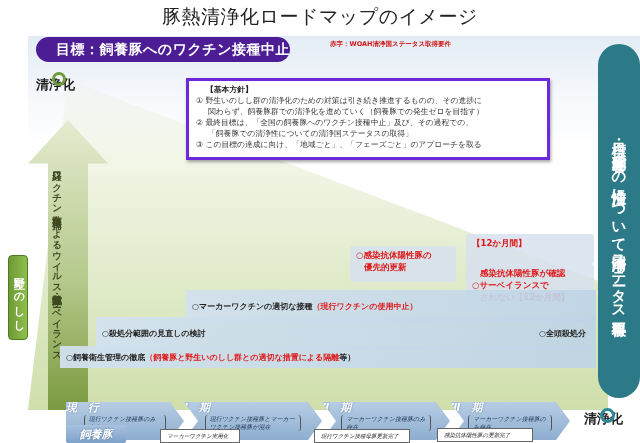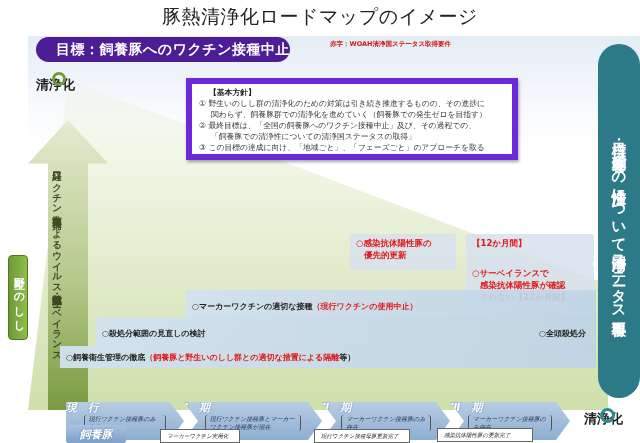--- a/index.html
+++ b/index.html
@@ -35,31 +35,31 @@
               background: linear-gradient(180deg, #e4ebcf 0%, #b5c98c 55%, #7b9a40 100%);
               clip-path: polygon(50% 0, 100% 15%, 75% 15%, 75% 100%, 25% 100%, 25% 15%, 0 15%); }
   .arrow-text { left: 51px; top: 165px; writing-mode: vertical-rl; font-size: 9.5px; font-weight: bold;
                 color: #3f4a22; line-height: 12px; height: 200px; }
 
   .wild-boar { left: 8px; top: 255px; width: 20px; height: 85px; border-radius: 4px;
                background: linear-gradient(90deg, #6e9a36, #8fbe4c); border: 1px solid #4f7a22;
                color: #fff; font-weight: bold; font-size: 11px; writing-mode: vertical-rl;
                display: flex; align-items: center; justify-content: center; letter-spacing: 1px; }
 
-  .policy-box { left: 186px; top: 78px; width: 332px; height: 82px; background: #fff;
-                border: 6px solid #6d28d9; box-shadow: 1px 2px 3px rgba(0,0,0,0.35);
+  .policy-box { left: 186px; top: 78px; width: 364px; height: 82px; background: #fff;
+                border: 3px solid #6d28d9; box-shadow: 1px 2px 3px rgba(0,0,0,0.35);
                 padding: 3px 7px; font-size: 7.8px; line-height: 11px; color: #333; }
   .policy-box .hdr { font-weight: bold; color: #222; padding-left: 10px; }
   .policy-box .ind { padding-left: 12px; }
 
   .redbox { background: rgba(215,225,238,0.85); border-radius: 3px; color: #e01818; font-weight: bold;
             font-size: 8.5px; line-height: 12px; padding: 3px 6px; }
   .rb1 { left: 466px; top: 234px; width: 128px; height: 30px; }
   .rb2 { left: 466px; top: 264px; width: 128px; height: 48px; }
-  .rb3 { left: 350px; top: 234px; width: 106px; height: 36px; }
+  .rb3 { left: 350px; top: 246px; width: 106px; height: 36px; }
 
   .band { height: 32px; background: linear-gradient(90deg, rgba(210,225,238,0.95), rgba(190,212,230,0.9));
           font-size: 8px; font-weight: bold; color: #222; display: flex; align-items: center; padding-left: 6px; }
   .band .red { color: #e01818; }
   .b1 { left: 186px; top: 290px; width: 410px; }
   .b2 { left: 96px; top: 317px; width: 500px; }
   .b3 { left: 60px; top: 346px; width: 536px; height: 22px; }
   .b2 .right-txt { position: absolute; right: 10px; }
 
   .phase { top: 402px; height: 38px; background: linear-gradient(180deg, #b8cde4 0%, #8daed0 100%);
@@ -111,22 +111,22 @@
   <div class="ind">関わらず、飼養豚群での清浄化を進めていく（飼養豚での発生ゼロを目指す）</div>
   <div>② 最終目標は、「全国の飼養豚へのワクチン接種中止」及び、その過程での、</div>
   <div class="ind">「飼養豚での清浄性についての清浄国ステータスの取得」</div>
   <div>③ この目標の達成に向け、「地域ごと」、「フェーズごと」のアプローチを取る</div>
 </div>
 
 <div class="abs redbox rb1">
   <div>【12か月間】</div>
 </div>
 <div class="abs redbox rb2">
+  <div style="padding-left:8px">感染抗体陽性豚が確認</div>
   <div>○サーベイランスで</div>
-  <div style="padding-left:8px">感染抗体陽性豚が確認</div>
   <div style="padding-left:8px">されない【12か月間】</div>
 </div>
 <div class="abs redbox rb3">
   <div>○感染抗体陽性豚の</div>
   <div style="padding-left:8px">優先的更新</div>
 </div>
 
 <div class="abs band b1">
   <span>○マーカーワクチンの適切な接種</span>
   <span class="red">（現行ワクチンの使用中止）</span>

